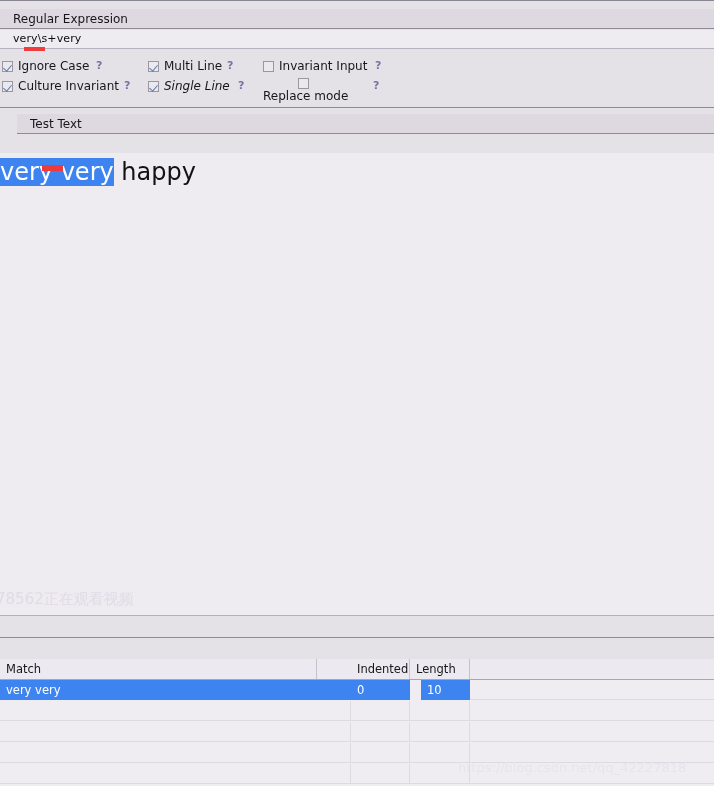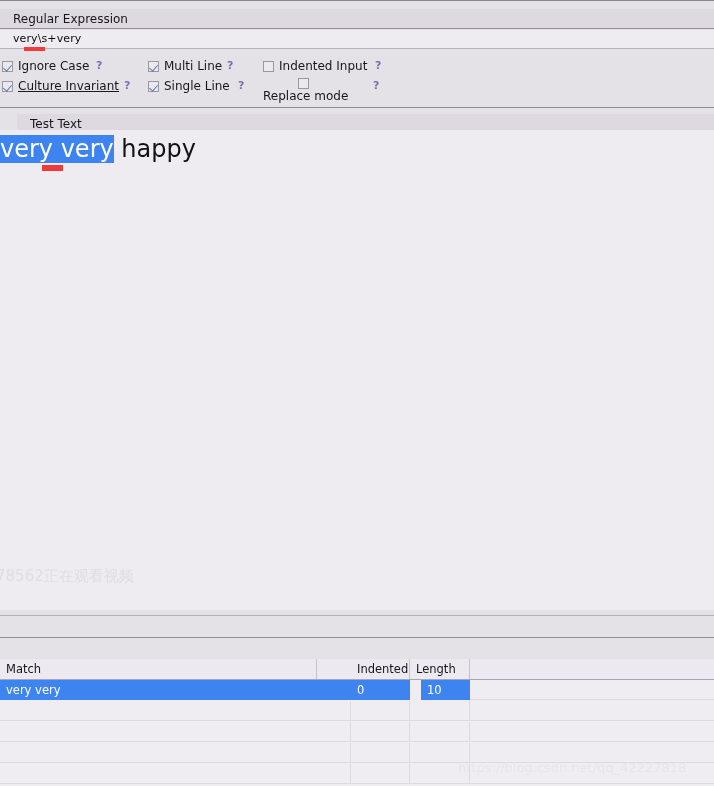--- a/index.html
+++ b/index.html
@@ -132,21 +132,21 @@
     position: absolute;
     font-size: 11px;
     color: #7d6fa8;
     font-weight: bold;
   }
 
   
   .testtext-pane {
     position: absolute;
     left: 0;
-    top: 130px;
+    top: 153px;
     width: 714px;
     height: 480px;
     background: #eeebf1;
     box-sizing: border-box;
   }
   .bigtext {
     position: absolute;
     left: 0;
     top: 5px;
     font-size: 24px;
@@ -284,41 +284,41 @@
   <div class="regex-underline"></div>
 
   <div class="options">
 
     <div class="opt" style="left:2px; top:5px;">
       <span class="cb checked"></span>
       <span class="txt">Ignore Case</span>
     </div>
     <span class="help" style="left:96px; top:6px;">?</span>
 
-    <div class="opt" style="left:2px; top:25px;text-decoration:underline;">
+    <div class="opt" style="left:2px; top:25px;">
       <span class="cb checked"></span>
       <span class="txt">Culture Invariant</span>
     </div>
     <span class="help" style="left:124px; top:26px;">?</span>
 
     <div class="opt" style="left:148px; top:5px;">
       <span class="cb checked"></span>
       <span class="txt">Multi Line</span>
     </div>
     <span class="help" style="left:227px; top:6px;">?</span>
 
-    <div class="opt" style="left:148px; top:25px;">
+    <div class="opt" style="left:148px; top:25px;font-style:italic;">
       <span class="cb checked"></span>
       <span class="txt">Single Line</span>
     </div>
     <span class="help" style="left:238px; top:26px;">?</span>
 
     <div class="opt" style="left:263px; top:5px;">
       <span class="cb"></span>
-      <span class="txt">Indented Input</span>
+      <span class="txt">Invariant Input</span>
     </div>
     <span class="help" style="left:375px; top:6px;">?</span>
 
     <div class="opt" style="left:263px; top:25px;flex-direction:column;">
       <span class="cb"></span>
       <span class="txt">Replace mode</span>
     </div>
     <span class="help" style="left:373px; top:26px;">?</span>
 
   </div>

